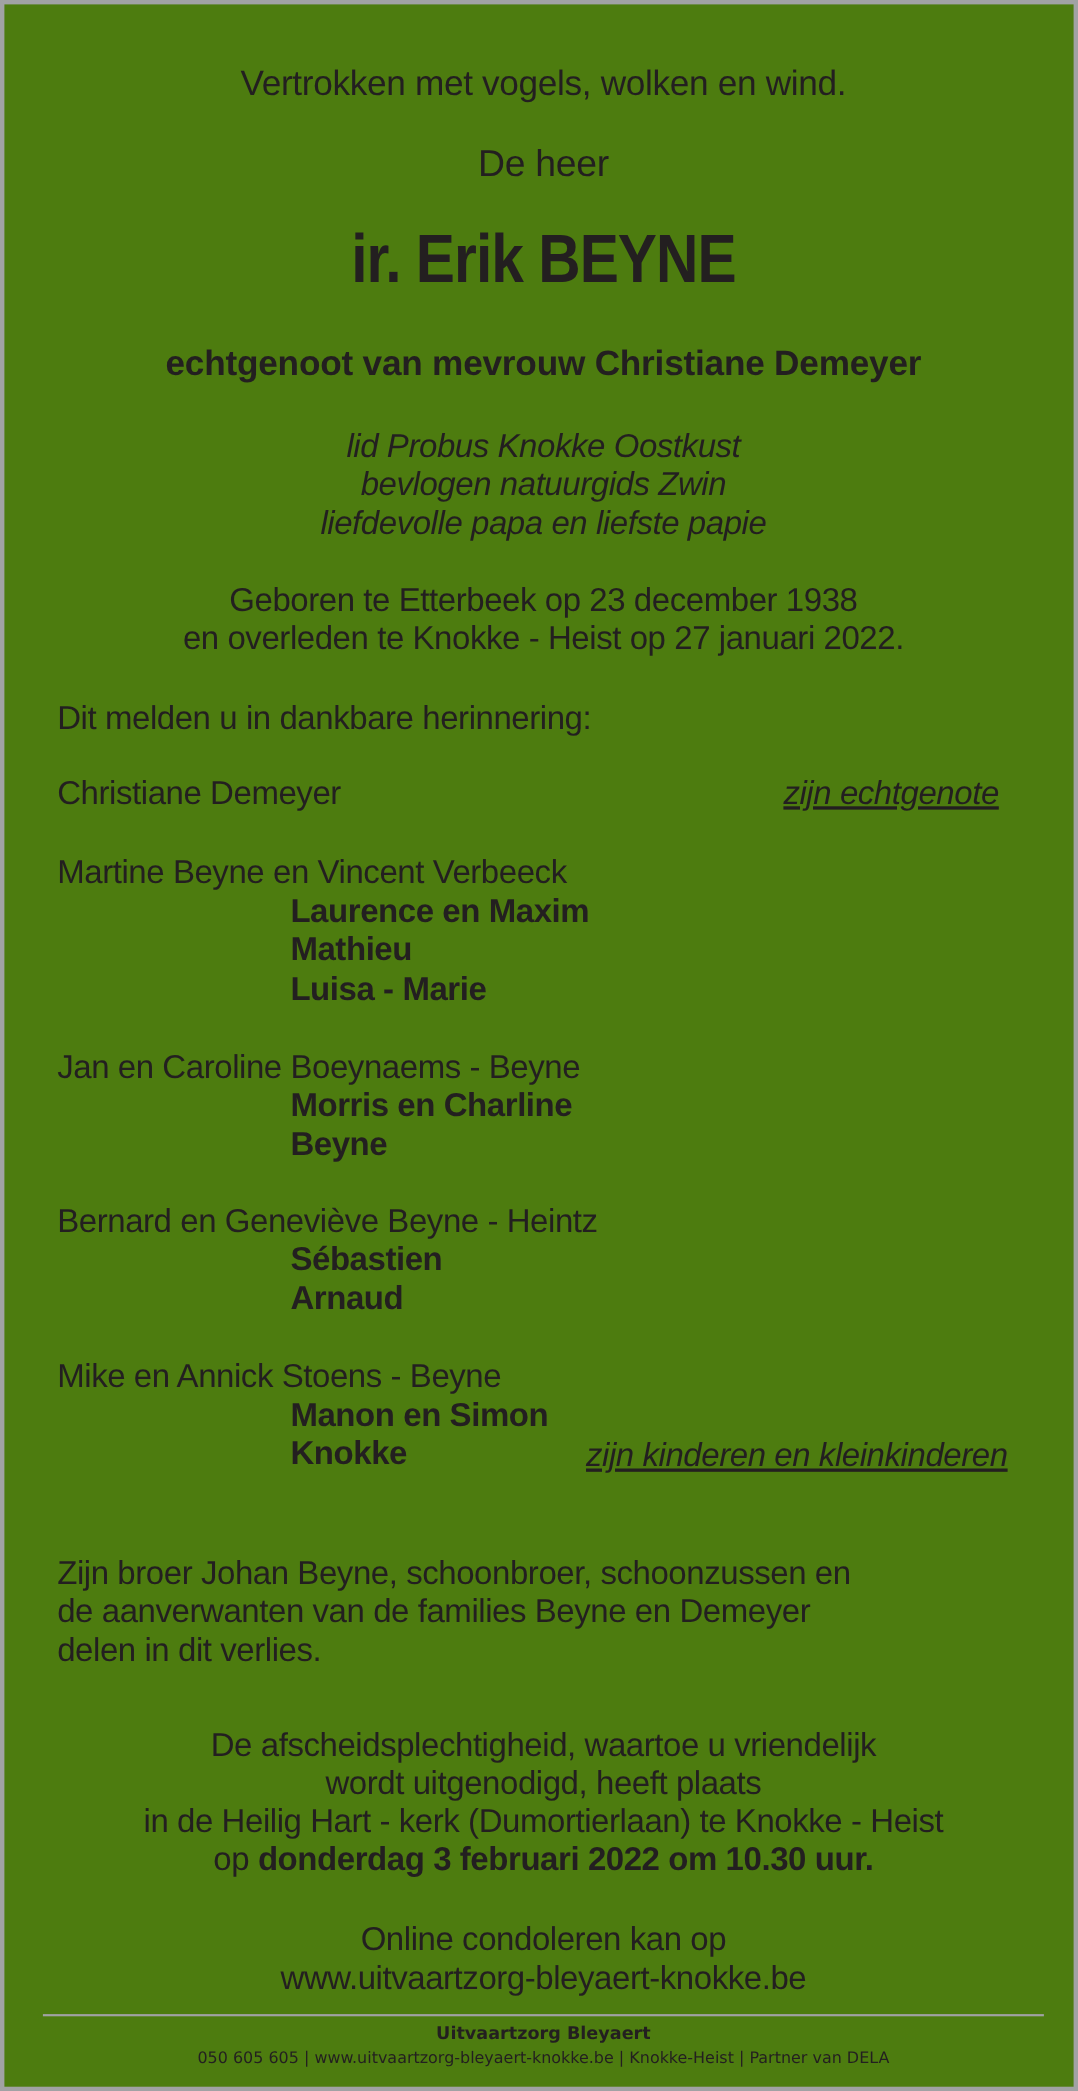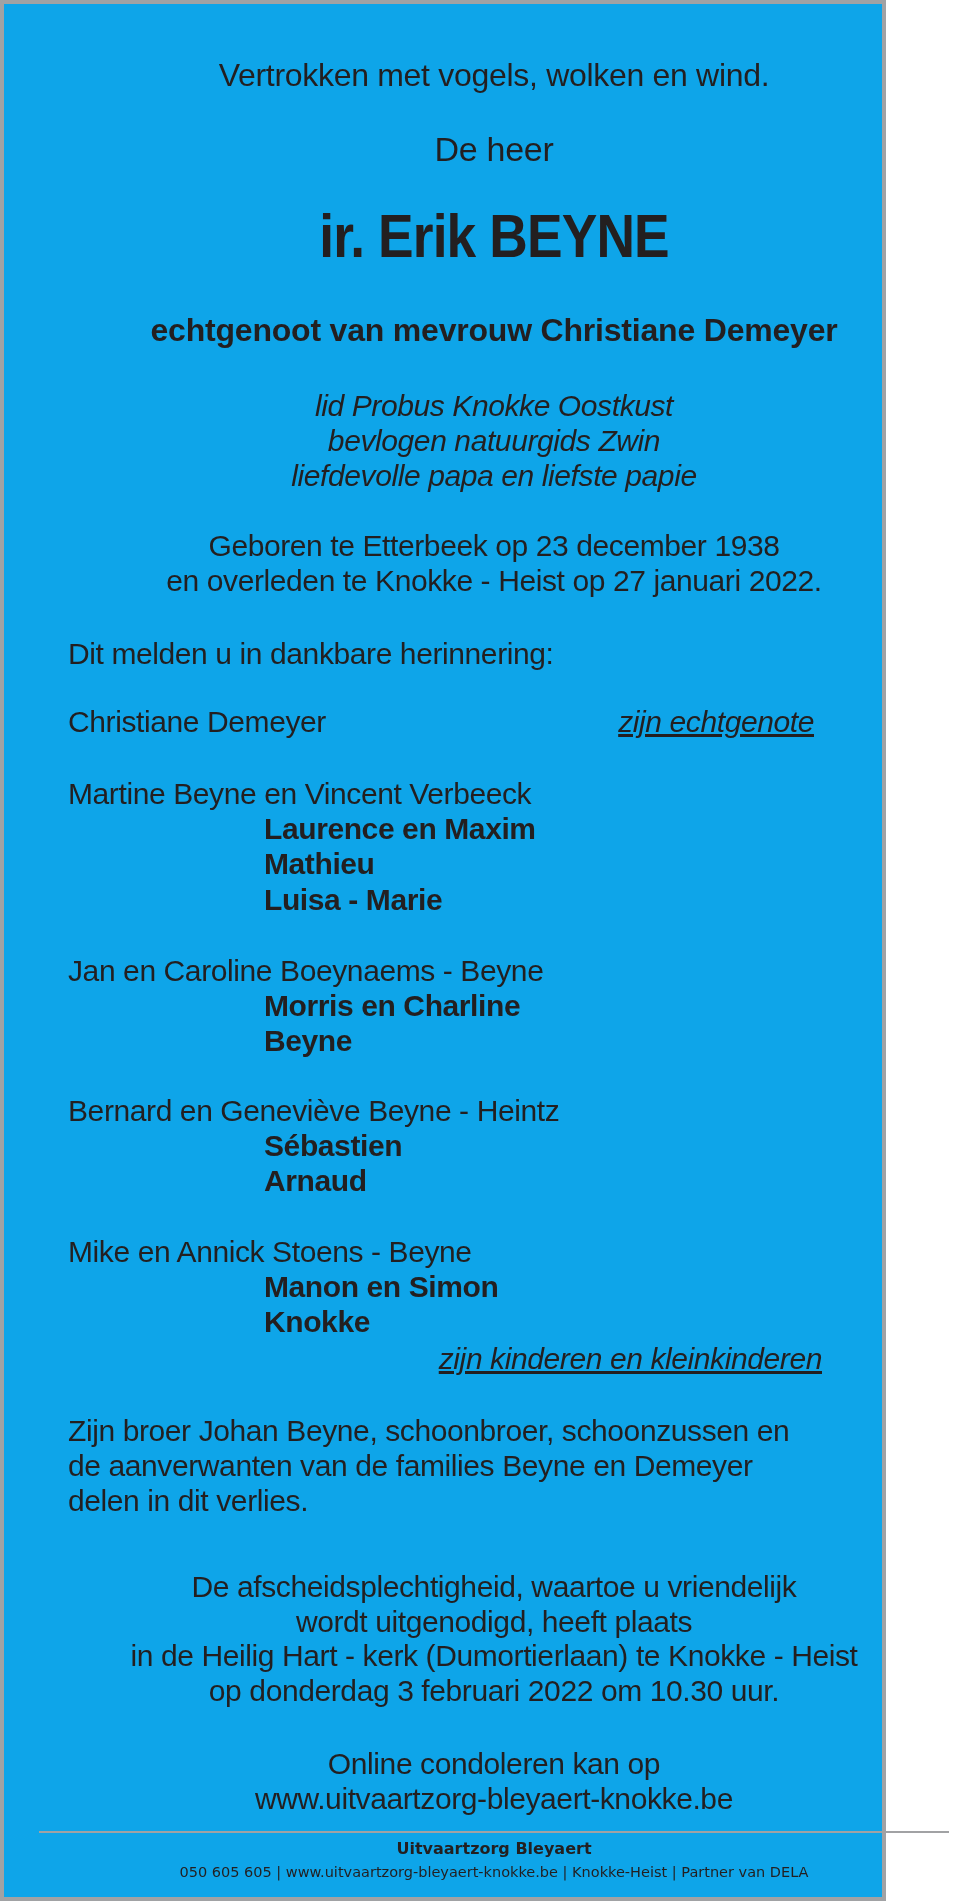--- a/index.html
+++ b/index.html
@@ -1,39 +1,39 @@
 <!DOCTYPE html>
 <html><head>
 <meta charset="utf-8">
 <style>
   html, body { margin: 0; padding: 0; background: #ffffff; }
   body { width: 980px; height: 1901px; position: relative; overflow: hidden; }
   .frame {
-    position: absolute; left: 0; top: 0; width: 886px; height: 1901px;
-    box-sizing: border-box; border: 4px solid #a1a2a4; background: #0ea5e9;
+    position: absolute; left: 0; top: 0; width: 980px; height: 1901px;
+    box-sizing: border-box; border: 4px solid #a1a2a4; background: #4d7c0f;
   }
   .ln {
     position: absolute; white-space: nowrap; color: #231f20;
     font-family: "Liberation Sans", sans-serif; font-weight: 400;
     line-height: 1; transform: translateY(-50%);
   }
   .center { left: 0; width: 980px; text-align: center; }
   .body { font-size: 30px; letter-spacing: -0.4px; }
   .motto { font-size: 32px; letter-spacing: -0.3px; }
   .heer { font-size: 34px; letter-spacing: -0.3px; }
   .name {
     font-size: 62px; font-weight: 700; letter-spacing: -1px;
     transform: translateY(-50%) scaleX(0.86);
   }
   .spouse { font-size: 32px; font-weight: 700; letter-spacing: -0.2px; }
   .it { font-style: italic; }
-  .left { left: 64px; }
+  .left { left: 48px; }
   .indent { left: 260px; font-weight: bold; }
   .right { right: 64px; text-align: right; text-decoration: underline; }
-  .bold { font-weight: 400; }
+  .bold { font-weight: 700; }
   .divider {
     position: absolute; left: 35px; width: 910px; top: 1827px; height: 2px;
     background: #a1a2a4;
   }
   .foot {
     position: absolute; left: 0; width: 980px; text-align: center; white-space: nowrap;
     font-family: "DejaVu Sans", sans-serif; color: #231f20; line-height: 1;
     transform: translateY(-50%);
   }
   .foot-title { font-size: 16px; font-weight: 700; }
@@ -76,21 +76,21 @@
     <div class="ln indent body" style="top:1037px">Beyne</div>
 
     <div class="ln left body" style="top:1107px">Bernard en Geneviève Beyne - Heintz</div>
     <div class="ln indent body" style="top:1142px">Sébastien</div>
     <div class="ln indent body" style="top:1177px">Arnaud</div>
 
     <div class="ln left body" style="top:1248px">Mike en Annick Stoens - Beyne</div>
     <div class="ln indent body" style="top:1283px">Manon en Simon</div>
     <div class="ln indent body" style="top:1318px">Knokke</div>
 
-    <div class="ln right body it" style="top:1355px; right:60px;">zijn kinderen en kleinkinderen</div>
+    <div class="ln right body it" style="top:1320px; right:60px;">zijn kinderen en kleinkinderen</div>
   </div>
 
   <div>
     <div class="ln left body" style="top:1427px">Zijn broer Johan Beyne, schoonbroer, schoonzussen en</div>
     <div class="ln left body" style="top:1462px">de aanverwanten van de families Beyne en Demeyer</div>
     <div class="ln left body" style="top:1497px">delen in dit verlies.</div>
   </div>
 
   <div>
     <div class="ln center body" style="top:1583px">De afscheidsplechtigheid, waartoe u vriendelijk</div>

